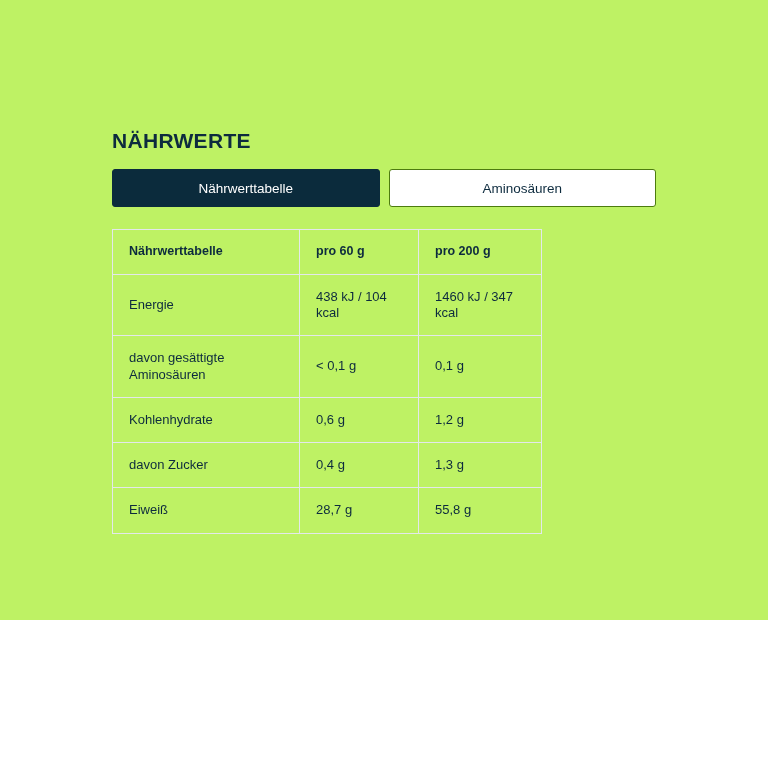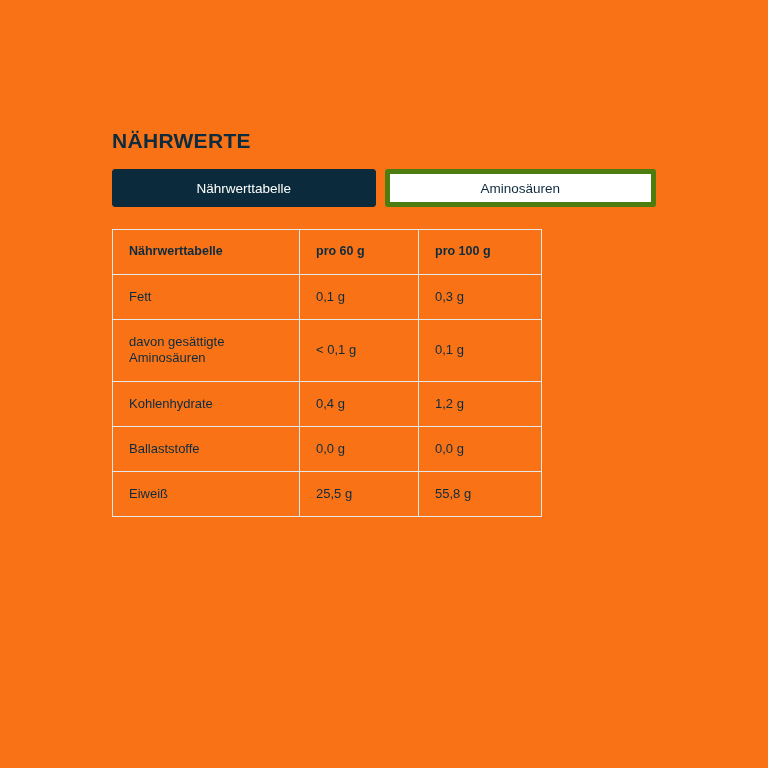--- a/index.html
+++ b/index.html
@@ -7,22 +7,22 @@
     padding: 0;
     width: 768px;
     height: 768px;
     background: #ffffff;
     font-family: "Liberation Sans", sans-serif;
     color: #0d2b3e;
   }
   .page {
     position: relative;
     width: 768px;
-    height: 768px;
-    background: #f97316;
+    height: 620px;
+    background: #bef264;
     box-sizing: border-box;
   }
   .section {
     position: absolute;
     left: 112px;
     top: 128px;
     width: 544px;
   }
   .section-title {
     font-size: 21px;
@@ -51,21 +51,21 @@
   }
   .tab.active {
     background: #0b2b3c;
     color: #ffffff;
     border: 1px solid #0b2b3c;
     font-weight: normal;
   }
   .tab.inactive {
     background: #ffffff;
     color: #0d2b3e;
-    border: 5px solid #4d7c0f;
+    border: 1px solid #4d7c0f;
   }
   .nutri-table {
     border-collapse: collapse;
     width: 429px;
     table-layout: fixed;
     font-size: 13px;
   }
   .nutri-table td, .nutri-table th {
     border: 1px solid #e3e8eb;
     padding: 14px 16px;
@@ -100,46 +100,46 @@
       <div class="tab inactive">
         <span>Aminosäuren</span>
       </div>
     </div>
 
     <table class="nutri-table">
       <thead>
         <tr>
           <th class="col-label">Nährwerttabelle</th>
           <th class="col-a">pro 60 g</th>
-          <th class="col-b">pro 100 g</th>
+          <th class="col-b">pro 200 g</th>
         </tr>
       </thead>
       <tbody>
         <tr>
-          <td>Fett</td>
-          <td>0,1 g</td>
-          <td>0,3 g</td>
+          <td>Energie</td>
+          <td>438 kJ / 104 kcal</td>
+          <td>1460 kJ / 347 kcal</td>
         </tr>
         <tr>
           <td>davon gesättigte Aminosäuren</td>
           <td>&lt; 0,1 g</td>
           <td>0,1 g</td>
         </tr>
         <tr>
           <td>Kohlenhydrate</td>
-          <td>0,4 g</td>
+          <td>0,6 g</td>
           <td>1,2 g</td>
         </tr>
         <tr>
-          <td>Ballaststoffe</td>
-          <td>0,0 g</td>
-          <td>0,0 g</td>
+          <td>davon Zucker</td>
+          <td>0,4 g</td>
+          <td>1,3 g</td>
         </tr>
         <tr>
           <td>Eiweiß</td>
-          <td>25,5 g</td>
+          <td>28,7 g</td>
           <td>55,8 g</td>
         </tr>
       </tbody>
     </table>
 
   </div>
 </div>
 
 </body></html>

